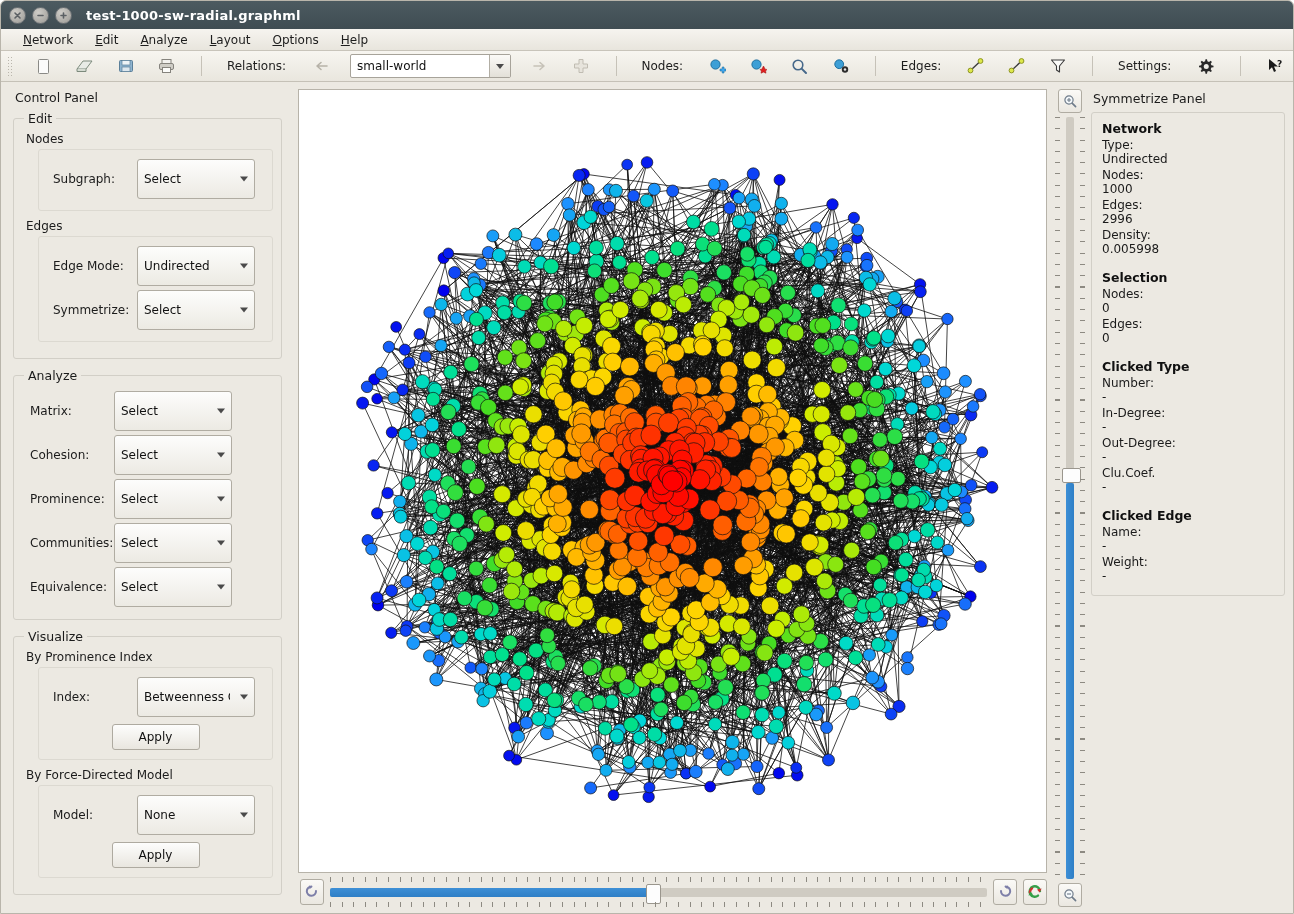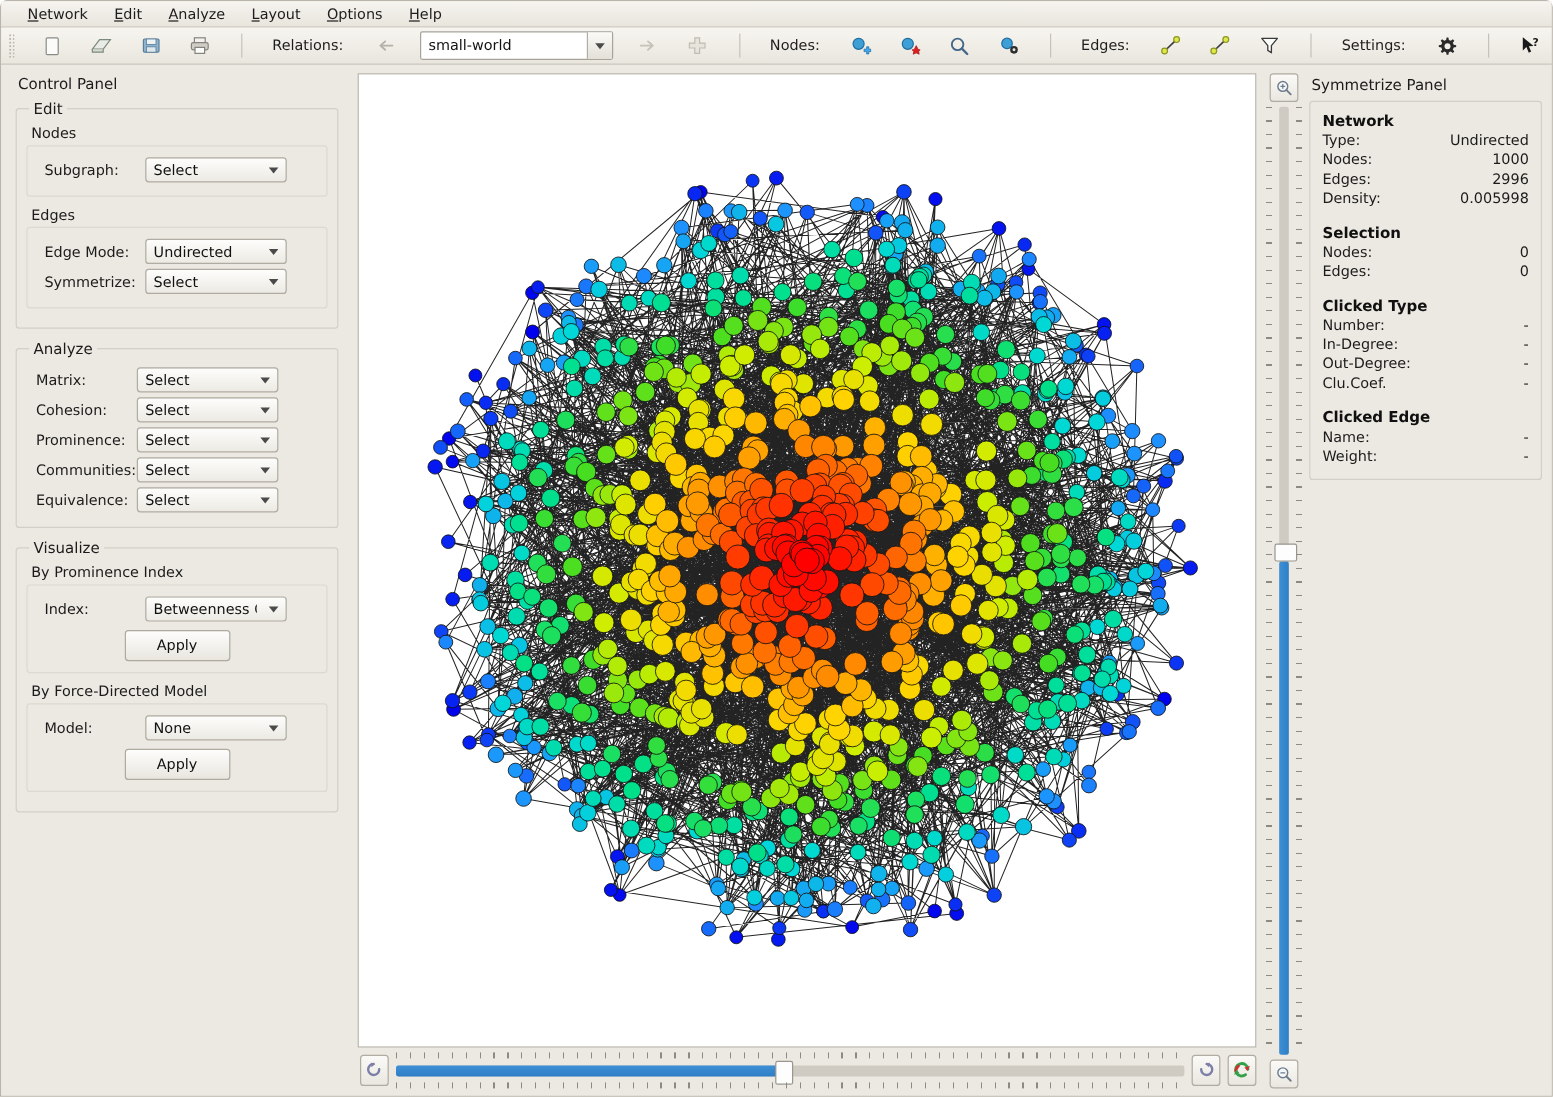--- a/index.html
+++ b/index.html
@@ -98,28 +98,28 @@
     overflow:hidden;
   }
   .panel-title{font-size:12.5px;color:#1b1b1b;margin:0 0 6px 2px;}
   fieldset{
     border:1px solid #d2cfc7;border-radius:3px;margin:0 0 9px 0;padding:4px 8px 8px 8px;
     background:transparent;
   }
   fieldset > legend{
     font-size:12.5px;color:#1b1b1b;padding:0 4px;margin-left:2px;
   }
-  fieldset.inner{margin:3px 0 8px 0;padding:5px 6px 7px 6px;border:1px solid #dcd9d1;}
+  fieldset.inner{margin:3px 0 8px 16px;padding:5px 6px 7px 6px;border:1px solid #dcd9d1;}
   .row{display:flex;align-items:center;margin:4px 0;}
   .row .lab{
     font-size:12px;color:#1b1b1b;white-space:nowrap;
     width:92px;padding-left:8px;box-sizing:border-box;
   }
   .combo{
-    flex:0 0 auto;width:118px;height:21px;
+    flex:0 0 auto;width:118px;height:40px;
     background:linear-gradient(to bottom,#fdfdfc,#eceae3);
     border:1px solid #b0aca2;border-radius:3px;
     display:flex;align-items:center;position:relative;
     font-size:12px;color:#111;padding-left:6px;box-sizing:border-box;
     overflow:hidden;white-space:nowrap;
   }
   .combo .ctext{display:inline-block;max-width:86px;overflow:hidden;text-overflow:clip;}
   .combo .carr{
     position:absolute;right:6px;top:50%;transform:translateY(-50%);
     width:0;height:0;border-left:4px solid transparent;border-right:4px solid transparent;
@@ -204,30 +204,50 @@
   .statpanel{
     flex:1 1 auto;padding:7px 8px 0 4px;box-sizing:border-box;min-width:0;
   }
   .stat-title{font-size:12.5px;color:#1b1b1b;margin:2px 0 6px 2px;}
   .statbox{
     border:1px solid #d2cfc7;border-radius:3px;padding:8px 10px 10px 10px;
     background:transparent;
   }
   .sect-h{font-size:12.5px;font-weight:bold;color:#101010;margin:0 0 2px 0;}
   .sect-h.sp{margin-top:14px;}
-  .srow{display:flex;justify-content:space-between;align-items:baseline;margin:2px 0;}
+  .srow{display:flex;justify-content:space-between;align-items:baseline;margin:2px 0;flex-direction:column;}
   .srow .k{font-size:12px;color:#1b1b1b;white-space:nowrap;}
   .srow .v{font-size:12px;color:#1b1b1b;white-space:nowrap;text-align:right;}
   .icon-svg{display:block;}
 </style>
 </head>
 <body>
 
 <div class="window">
 
+  <div class="titlebar">
+    <div class="wbtns">
+      <div class="wbtn">
+        <svg width="9" height="9" viewBox="0 0 9 9">
+            <path d="M2 2 L7 7 M7 2 L2 7" stroke="#5b6064" stroke-width="1.6" fill="none" stroke-linecap="round"></path>
+          </svg>
+      </div>
+      <div class="wbtn">
+        <svg width="9" height="9" viewBox="0 0 9 9">
+            <path d="M2 4.5 L7 4.5" stroke="#5b6064" stroke-width="1.6" stroke-linecap="round"></path>
+          </svg>
+      </div>
+      <div class="wbtn">
+        <svg width="9" height="9" viewBox="0 0 9 9">
+            <path d="M2 4.5 L7 4.5 M4.5 2 L4.5 7" stroke="#5b6064" stroke-width="1.6" stroke-linecap="round"></path>
+          </svg>
+      </div>
+    </div>
+    <div class="wtitle">test-1000-sw-radial.graphml</div>
+  </div>
 
   <div class="menubar">
     <div class="menuitem"><u>N</u><span>etwork</span></div>
     <div class="menuitem"><u>E</u><span>dit</span></div>
     <div class="menuitem"><u>A</u><span>nalyze</span></div>
     <div class="menuitem"><u>L</u><span>ayout</span></div>
     <div class="menuitem"><u>O</u><span>ptions</span></div>
     <div class="menuitem"><u>H</u><span>elp</span></div>
   </div>
 

